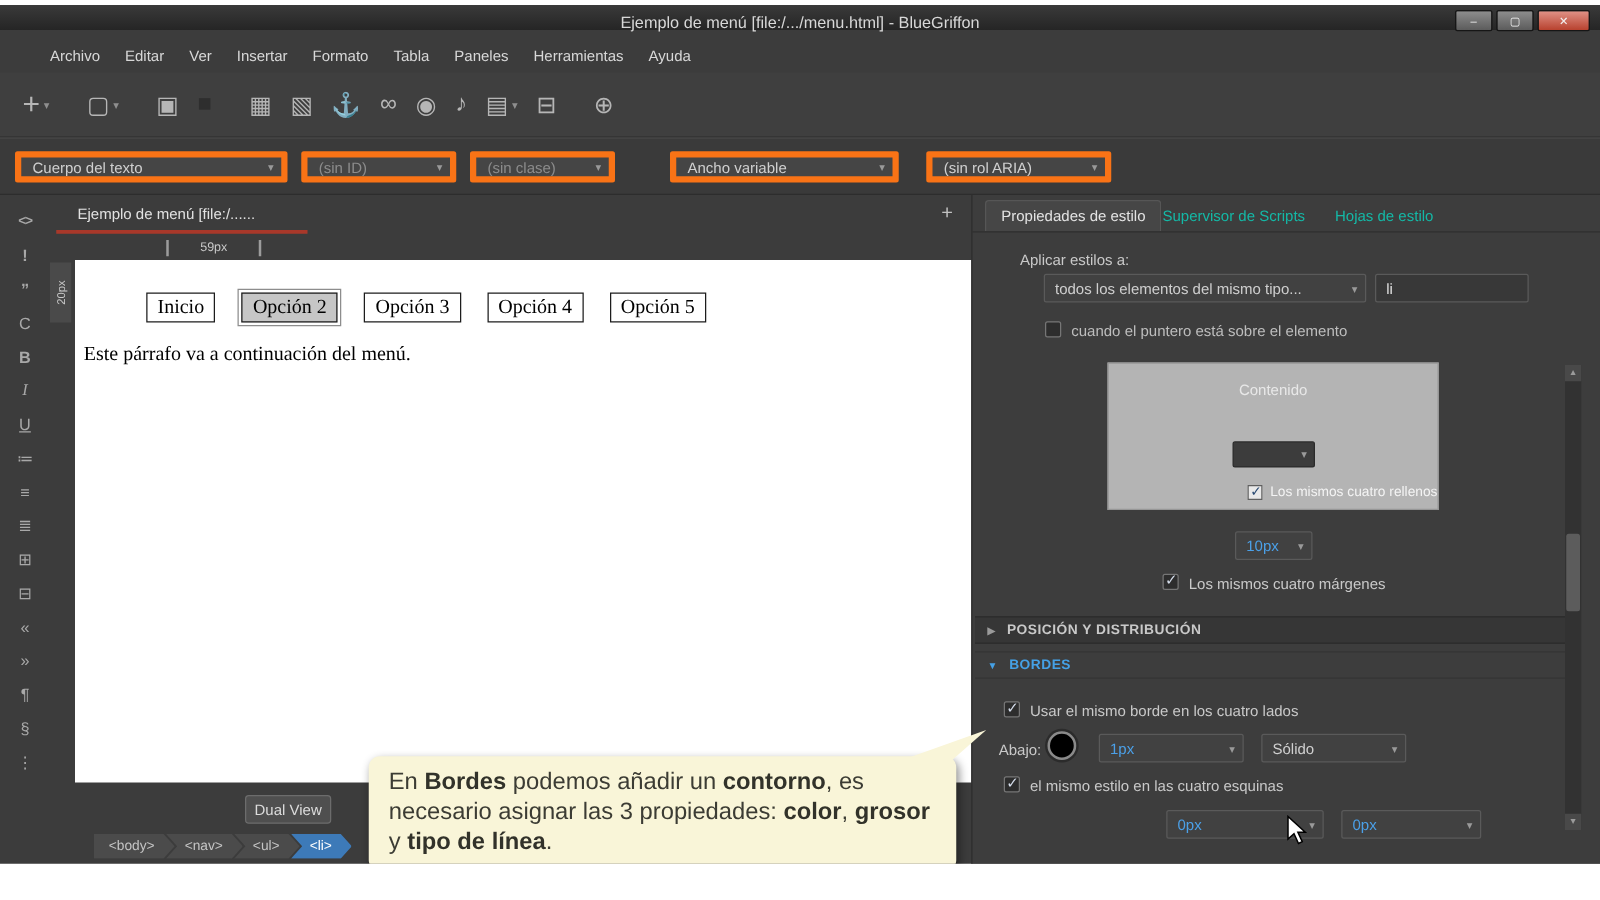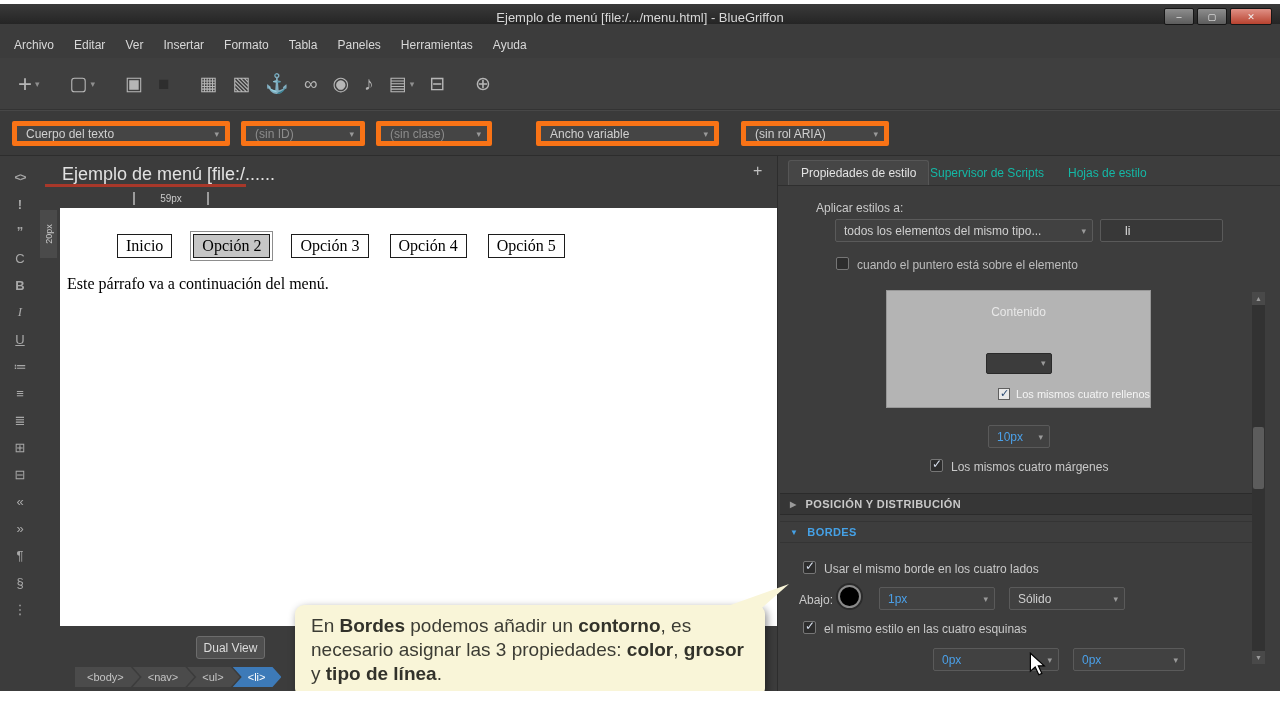--- a/index.html
+++ b/index.html
@@ -10,21 +10,21 @@
 
   
   .titlebar{position:absolute;left:0;top:0;width:100%;height:20px;background:linear-gradient(#3a3a3a,#252525)}
   .title{position:absolute;width:100%;text-align:center;line-height:28px;font-size:13px;color:#d8d8d8}
   .winbtns{position:absolute;right:8px;top:4px;display:flex;gap:3px}
   .winbtn{width:30px;height:17px;border:1px solid #161616;border-radius:2px;color:#f2f2f2;font-size:9px;
           display:flex;align-items:center;justify-content:center;background:linear-gradient(#8d8d8d,#5c5c5c)}
   .winbtn.close{width:42px;background:linear-gradient(#e09186,#b8422f)}
 
   
-  .menubar{position:absolute;left:0;top:28px;width:100%;height:26px;display:flex;align-items:center;padding-left:4px}
+  .menubar{position:absolute;left:0;top:28px;width:100%;height:26px;display:flex;align-items:center;padding-left:30px}
   .menu-item{color:#d8d8d8;font-size:12px;padding:4px 10px;cursor:default}
 
   
   .toolbar{position:absolute;left:0;top:54px;width:100%;height:52px;background:#3f3f3f;border-bottom:1px solid #333;
            display:flex;align-items:center;padding-left:18px}
   .tool{color:#b6b6b6;font-size:19px;margin-right:15px;display:flex;align-items:center;white-space:nowrap}
   .tool.big{font-size:24px}
   .tool.dim{color:#2e2e2e}
   .tool.has-caret::after{content:"▾";font-size:9px;color:#8f8f8f;margin-left:3px}
   .mr-lg{margin-right:30px}
@@ -39,21 +39,21 @@
 
   
   .leftstrip{position:absolute;left:0;top:152px;width:40px;height:535px;display:flex;flex-direction:column;
              align-items:center;padding-top:12px;gap:9px}
   .side-icon{color:#a8a8a8;font-size:13px;width:24px;height:18px;display:flex;align-items:center;justify-content:center}
   .side-icon.small{font-size:11px;letter-spacing:-1px}
   .side-icon.b{font-weight:bold}.side-icon.i{font-style:italic;font-family:"Liberation Serif",serif}
   .side-icon.u{text-decoration:underline}
 
   
-  .tab-title{position:absolute;left:62px;top:160px;font-size:18px;color:#e2e2e2;white-space:nowrap}
+  .tab-title{position:absolute;left:62px;top:160px;font-size:12px;color:#e2e2e2;white-space:nowrap}
   .tab-underline{position:absolute;left:45px;top:180px;width:201px;height:3px;background:#a8382a}
   .newtab{position:absolute;left:753px;top:158px;color:#c2c2c2;font-size:16px}
   .ruler{position:absolute;left:133px;top:187px;width:76px;height:15px;display:flex;align-items:center;color:#c9c9c9;font-size:10px}
   .tick{width:2px;height:13px;background:#9c9c9c}
   .ruler .rlab{flex:1;text-align:center}
   .vruler{position:absolute;left:40px;top:206px;width:17px;height:48px;background:#4a4a4a;color:#c9c9c9;font-size:9px;
           display:flex;align-items:center;justify-content:center}
   .vruler span{transform:rotate(-90deg);white-space:nowrap}
 
   .document{position:absolute;left:60px;top:204px;width:844px;height:418px;background:#fff;color:#000}
@@ -75,21 +75,21 @@
   .ptab{position:absolute;top:4px;height:25px;font-size:12px;display:flex;align-items:center;padding:0 12px;white-space:nowrap}
   .ptab.active{background:#464646;color:#e3e3e3;border:1px solid #565656;border-bottom:none;border-radius:3px 3px 0 0}
   .ptab.dim{color:#14b8a6}
   .ptabs-line{position:absolute;left:0;top:29px;width:100%;height:1px;background:#2f2f2f}
   .plabel{position:absolute;color:#c9c9c9;font-size:12px;white-space:nowrap}
   .pdd{position:absolute;background:#414141;border:1px solid #5a5a5a;border-radius:2px;font-size:12px;color:#cfcfcf;
        display:flex;align-items:center;padding:0 18px 0 8px;height:23px;white-space:nowrap;overflow:hidden}
   .pdd::after{content:"▾";position:absolute;right:6px;color:#9a9a9a;font-size:9px}
   .pdd.blue{color:#4ba0e8}
   .ptext{position:absolute;background:#383838;border:1px solid #5a5a5a;border-radius:2px;color:#e0e0e0;font-size:12px;
-         padding:0 24px;height:23px;width:123px;outline:none}
+         padding:0 8px;height:23px;width:123px;outline:none}
   .cb{position:absolute;width:13px;height:13px;background:#2d2d2d;border:1px solid #767676;border-radius:2px}
   .cb.checked::after{content:"✓";position:absolute;left:1px;top:-3px;color:#d4dcea;font-size:12px}
   .boxmodel{position:absolute;left:108px;top:134px;width:265px;height:118px;background:#b4b4b4;border:1px solid #979797}
   .bm-content{position:absolute;top:14px;width:100%;text-align:center;color:#e8e8e8;font-size:12px}
   .bm-dd{position:absolute;left:50%;transform:translateX(-50%);top:62px;width:66px;height:21px;background:#3c3c3c;
          border:1px solid #2a2a2a;border-radius:2px}
   .bm-dd::after{content:"▾";position:absolute;right:5px;top:4px;color:#9a9a9a;font-size:9px}
   .bm-row{position:absolute;bottom:7px;width:100%;display:flex;align-items:center;justify-content:flex-end;gap:6px;
           color:#f4f4f4;font-size:11px}
   .bm-cb{position:relative;width:12px;height:12px;background:#e9e9e9;border:1px solid #5f5f5f}

